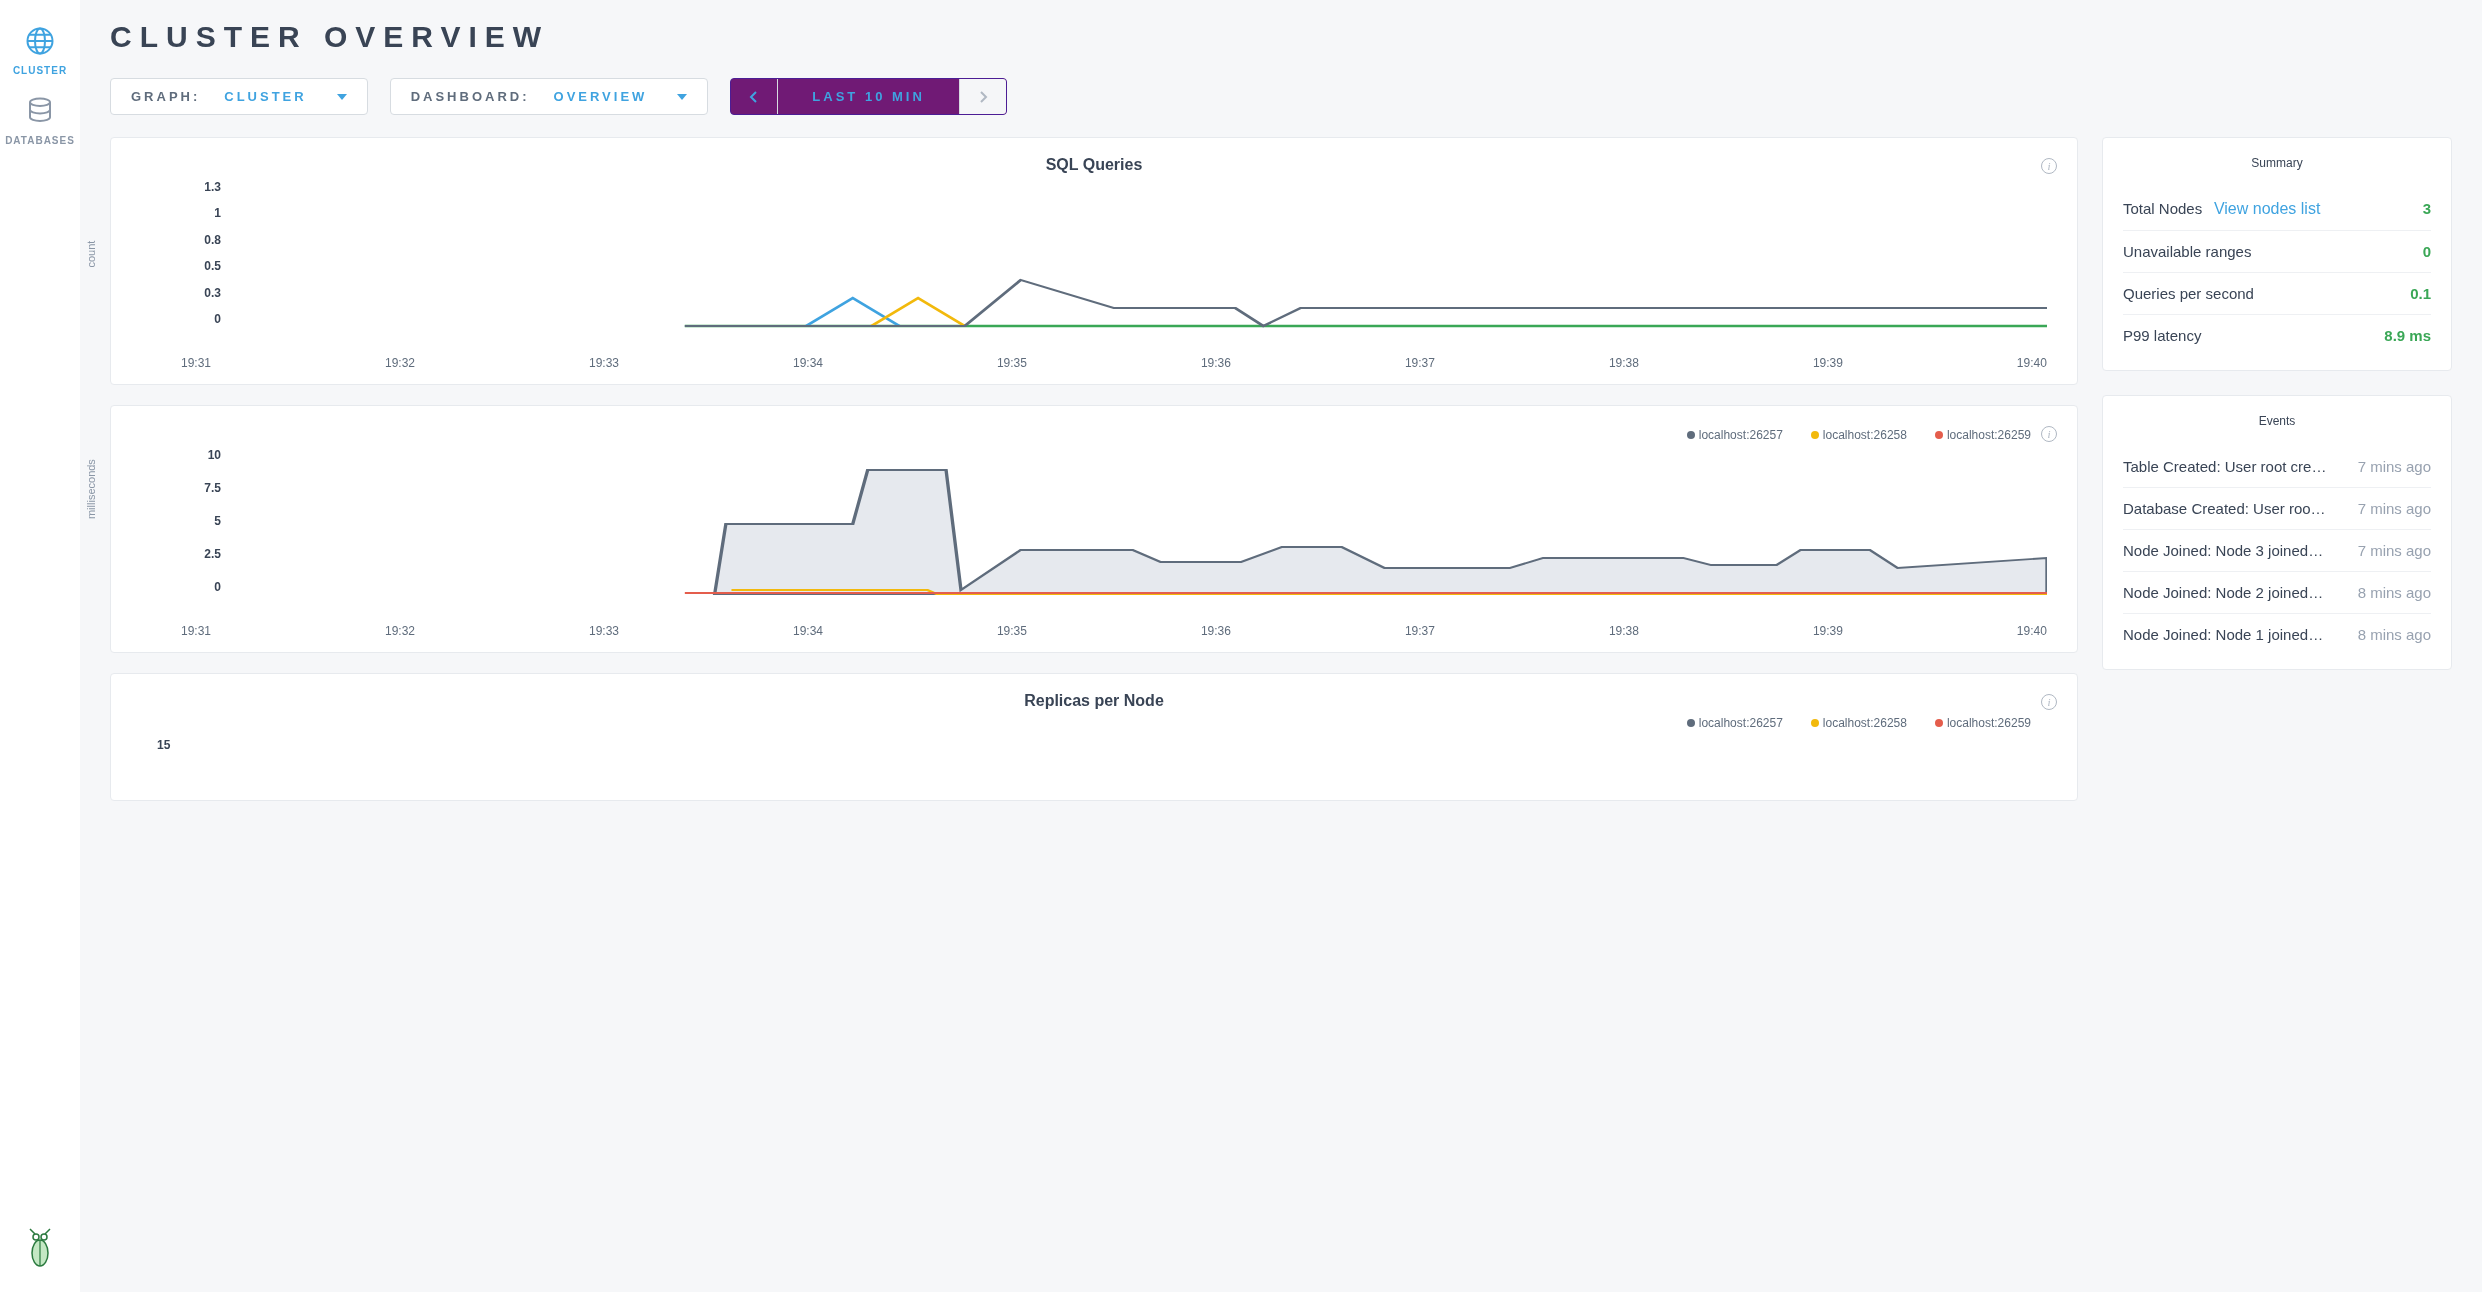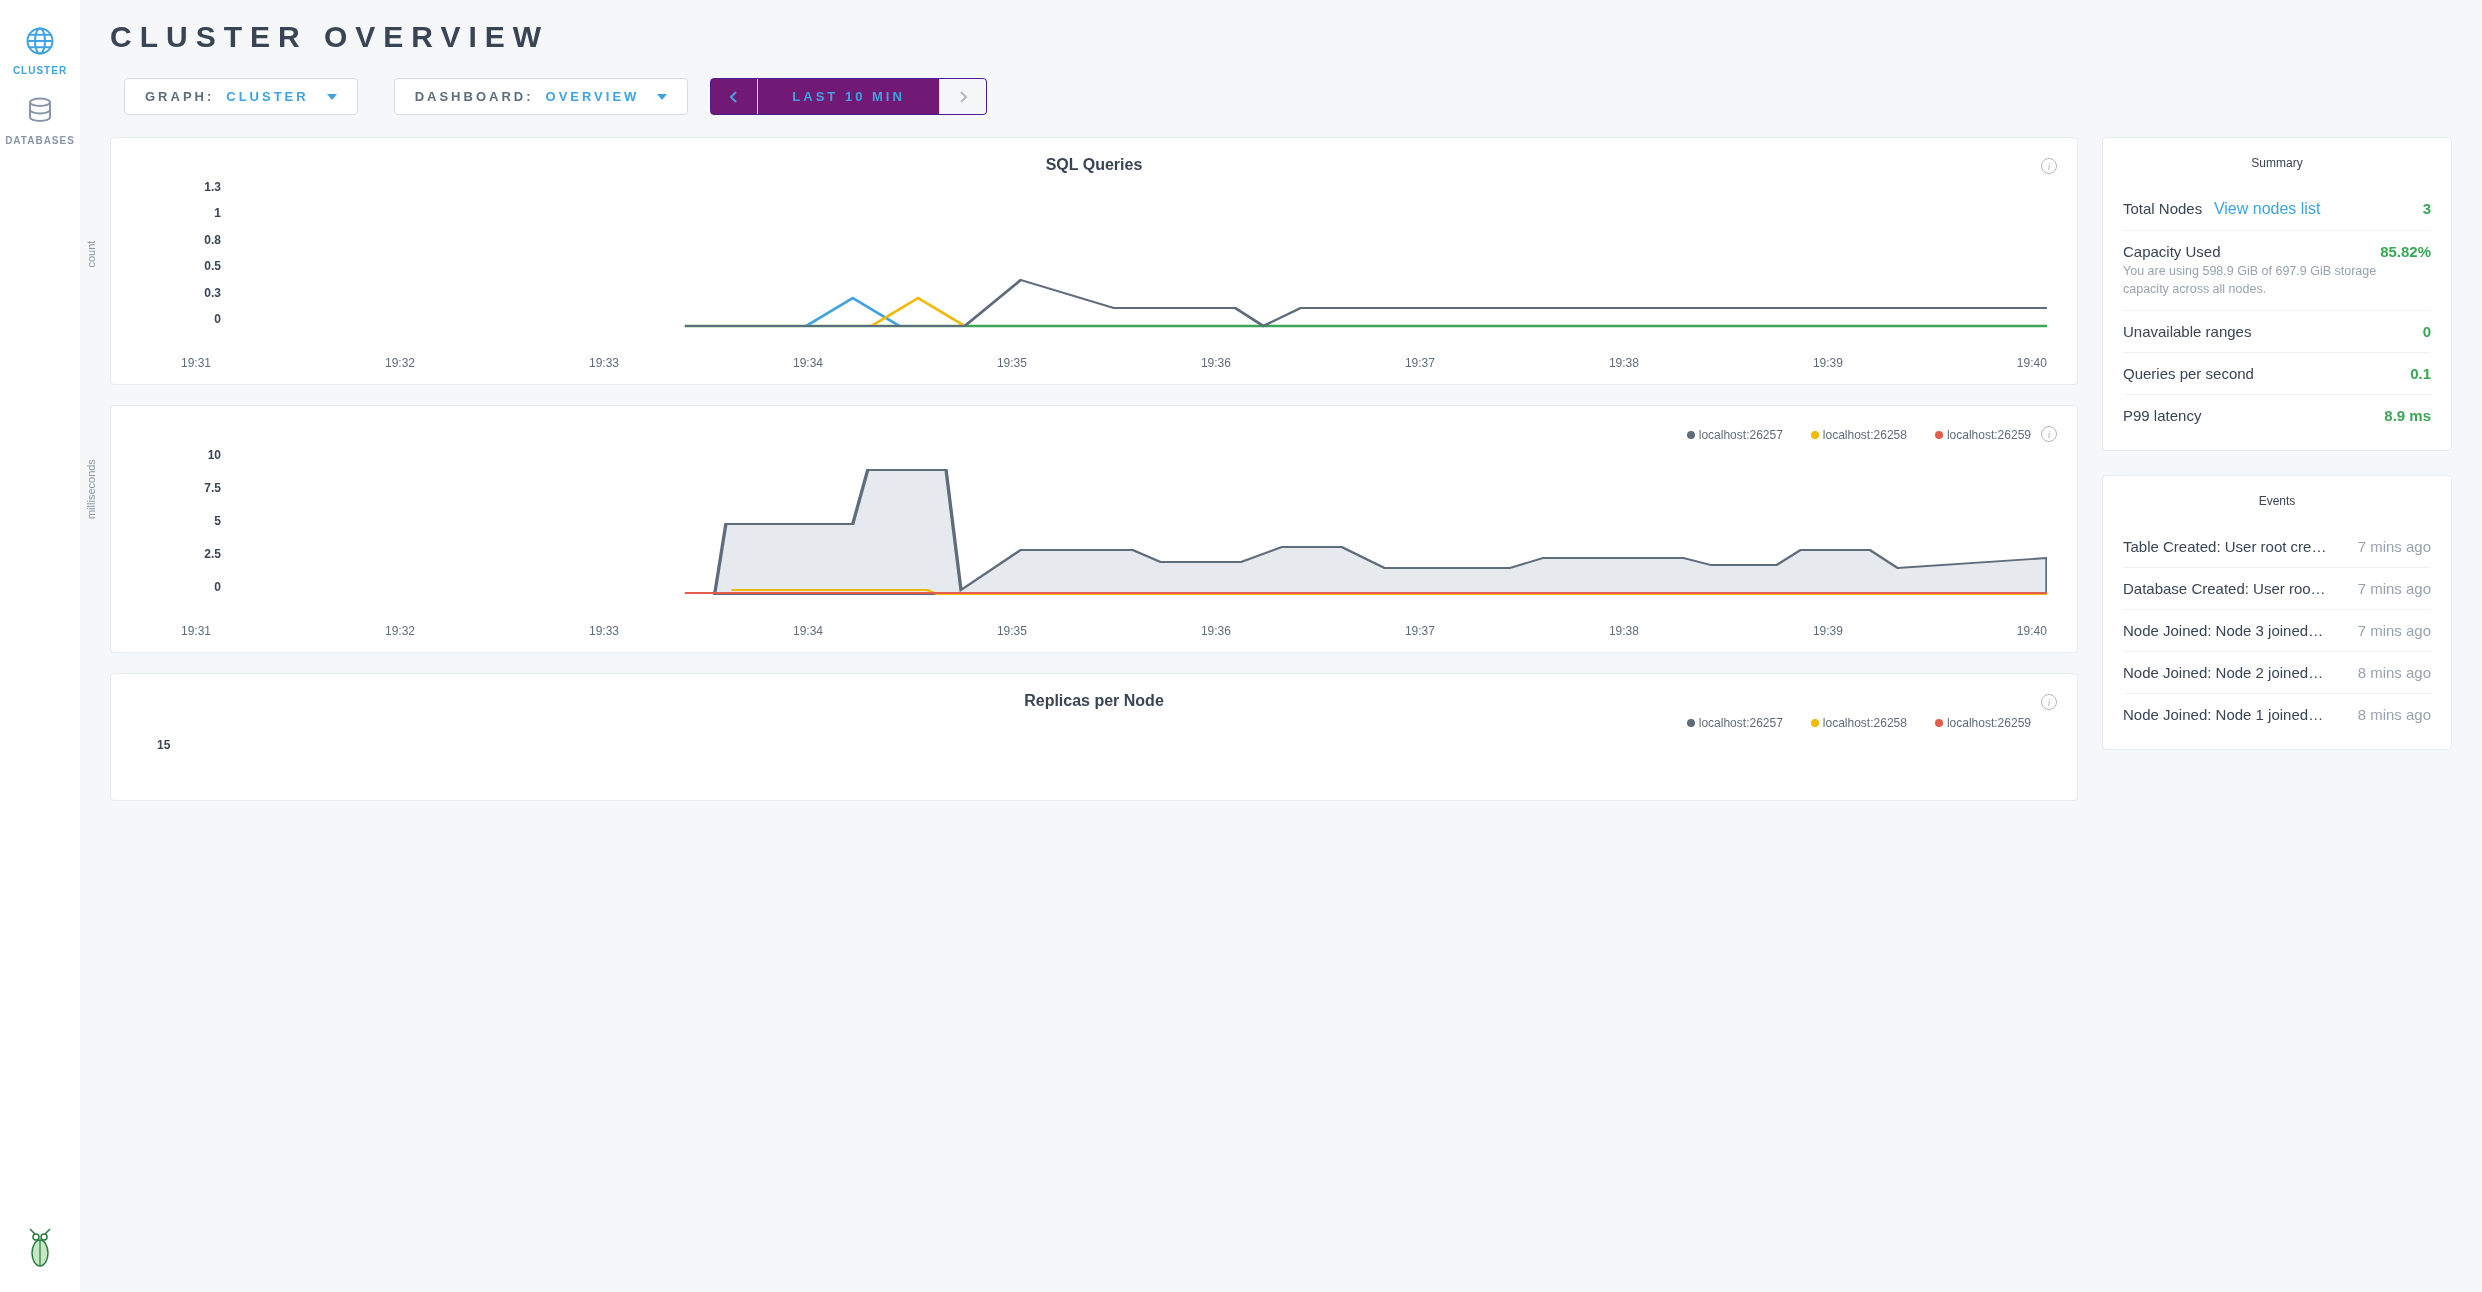--- a/index.html
+++ b/index.html
@@ -13,21 +13,21 @@
 .sidebar-item.active .label { color:#3fa3e0; }
 .sidebar-item svg { width:30px; height:30px; }
 .bug { position:absolute; bottom:20px; }
 
 
 .main { flex:1; padding:20px 30px; }
 .page-title { font-size:30px; font-weight:600; letter-spacing:8px; color:#394455; margin-bottom:24px; }
 
 
 .controls { display:flex; gap:22px; margin-bottom:22px; }
-.dropdown { border:1px solid #d7dce1; border-radius:4px; padding:10px 20px; display:flex; align-items:center; gap:12px; cursor:pointer; background:#fff;margin-left:14px; }
+.dropdown { border:1px solid #d7dce1; border-radius:4px; padding:10px 20px; display:flex; align-items:center; gap:24px; cursor:pointer; background:#fff; }
 .dropdown .lbl { font-weight:600; letter-spacing:3px; font-size:13px; color:#5f6c7c; }
 .dropdown .val { font-weight:600; letter-spacing:3px; font-size:13px; color:#3fa3e0; }
 .tri { width:0; height:0; border-left:5px solid transparent; border-right:5px solid transparent; border-top:6px solid #3fa3e0; margin-left:6px; }
 .time-group { display:flex; border:1px solid #4c1d95; border-radius:4px; overflow:hidden; background:#701a75; }
 .time-btn { padding:10px 18px; border-right:1px solid #d7dce1; cursor:pointer; color:#3fa3e0; font-weight:600; font-size:13px; display:flex; align-items:center; justify-content:center; }
 .time-btn:last-child { border-right:none; }
 .time-btn.disabled { color:#b0b8c3; background:#f5f6f8; }
 .time-label { letter-spacing:3px; font-weight:700; }
 
 
@@ -248,27 +248,20 @@
         <div class="card">
           <div class="panel-title">Summary</div>
           <div class="summary-row">
             <div class="summary-left">
               <span class="summary-label">Total Nodes</span>
               &nbsp;&nbsp;<span class="link">View nodes list</span>
             </div>
             <div class="summary-val">3</div>
           </div>
           <div class="summary-row">
-            <div class="summary-left">
-              <div class="summary-label">Capacity Used</div>
-              <div class="summary-sub">You are using 598.9 GiB of 697.9 GiB storage capacity across all nodes.</div>
-            </div>
-            <div class="summary-val">85.82%</div>
-          </div>
-          <div class="summary-row">
             <div class="summary-label">Unavailable ranges</div>
             <div class="summary-val">0</div>
           </div>
           <div class="summary-row">
             <div class="summary-label">Queries per second</div>
             <div class="summary-val">0.1</div>
           </div>
           <div class="summary-row">
             <div class="summary-label">P99 latency</div>
             <div class="summary-val">8.9 ms</div>

